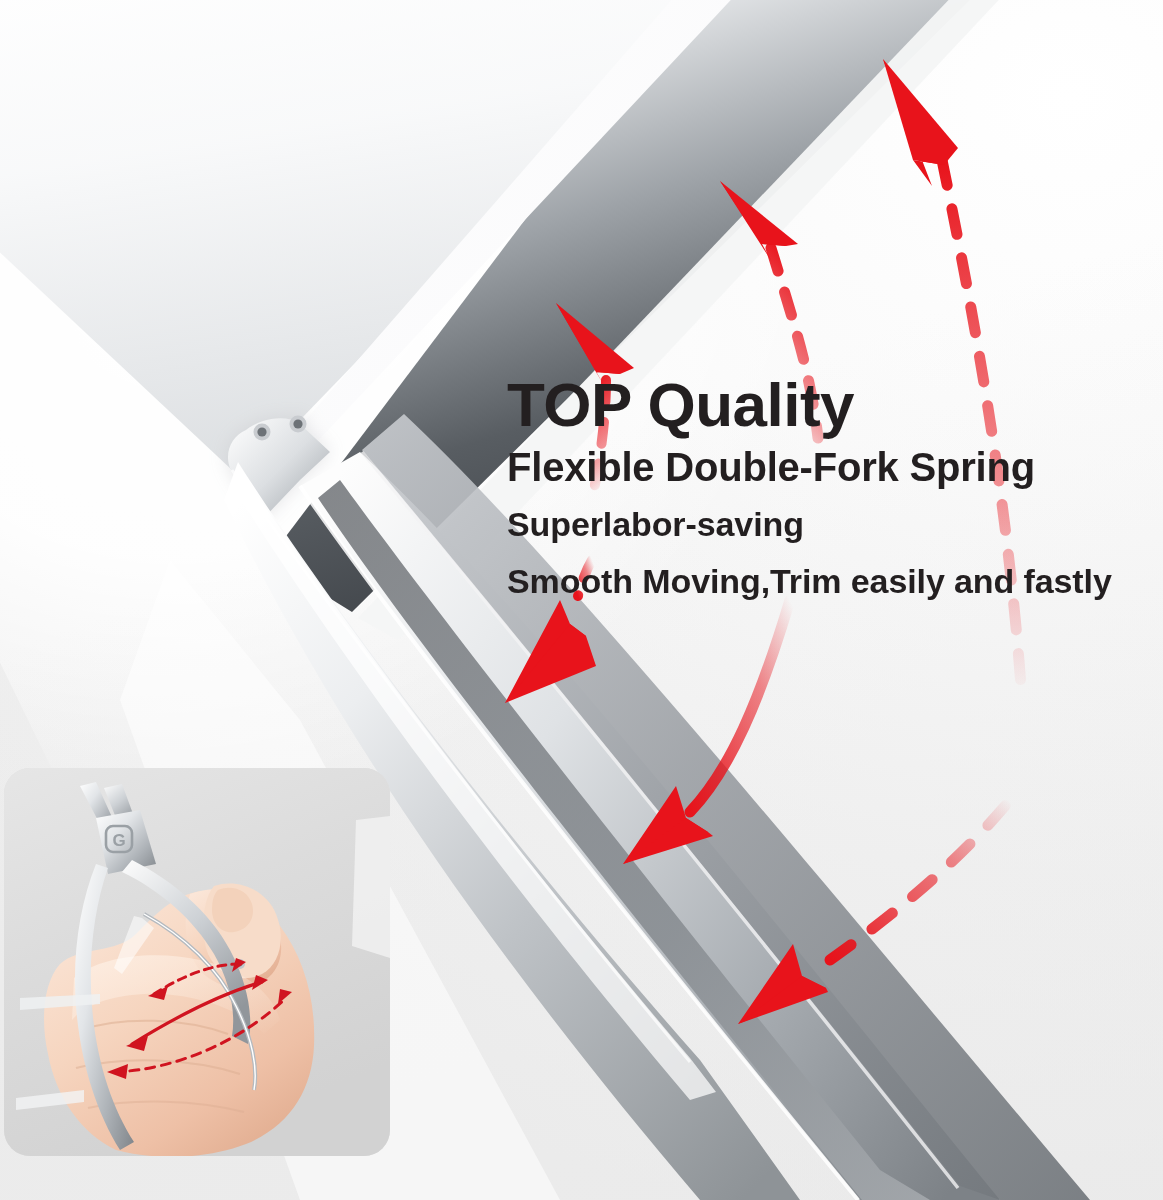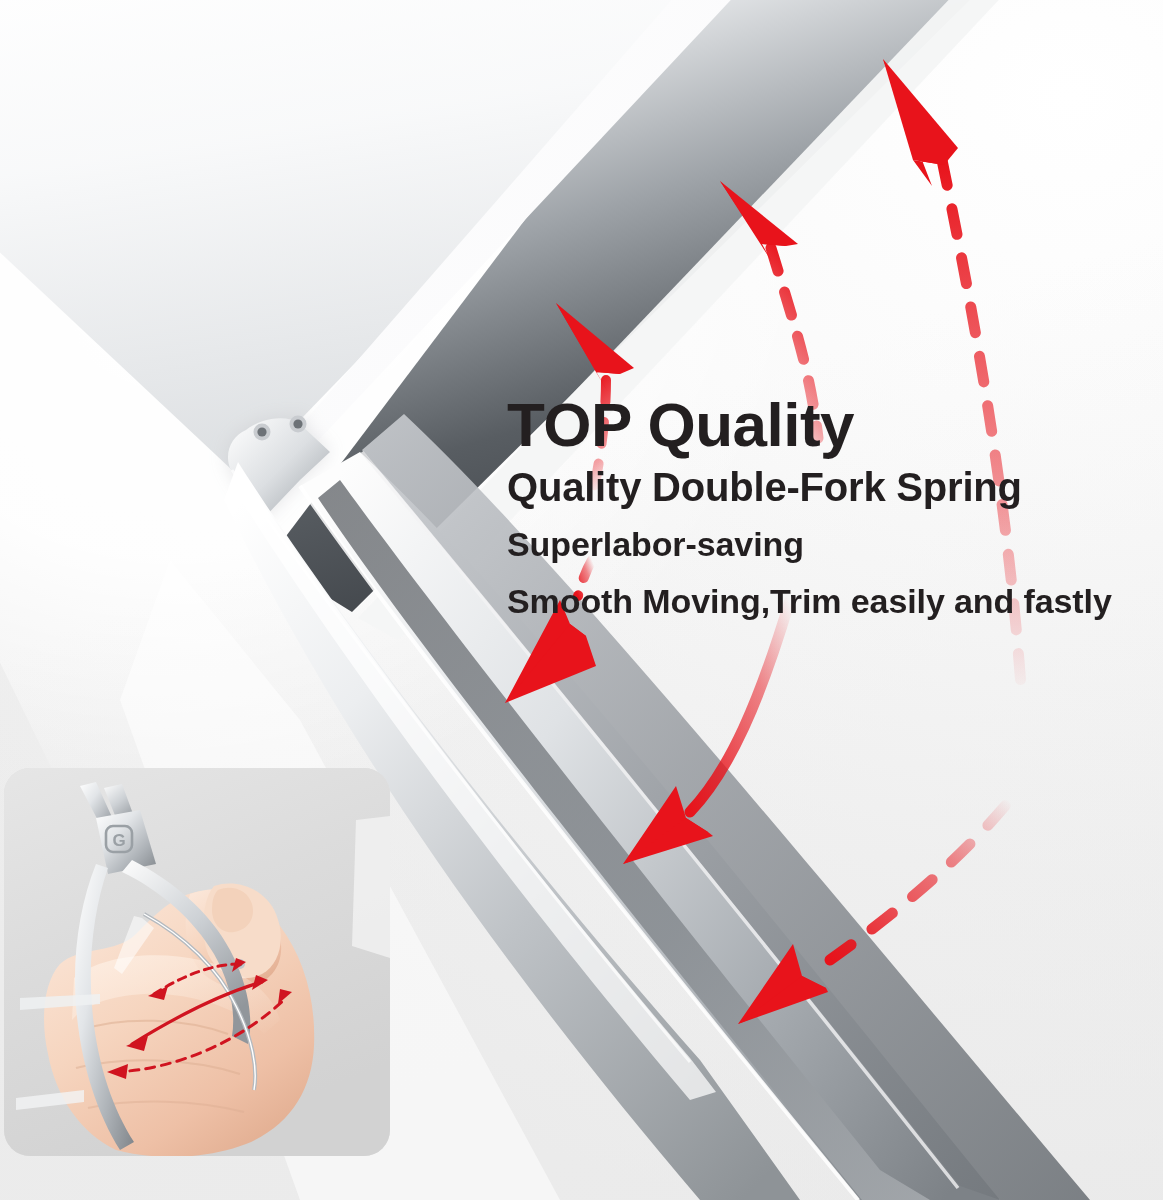--- a/index.html
+++ b/index.html
@@ -48,21 +48,21 @@
     position: absolute;
     inset: 0;
     width: 1163px;
     height: 1200px;
   }
 
   
   .caption {
     position: absolute;
     left: 507px;
-    top: 392px;
+    top: 372px;
     width: 600px;
     color: #231f20;
     line-height: 1.0;
     user-select: none;
   }
   .cap-h1 {
     font-size: 62px;
     font-weight: 700;
     letter-spacing: -0.5px;
     line-height: 1.05;
@@ -263,21 +263,21 @@
       <g>
         <path d="M 830,960 C 900,910 960,860 1010,800" fill="none" stroke="url(#fadeD)" stroke-width="11" stroke-linecap="round" stroke-dasharray="26 26"></path>
         <path d="M 738,1024 L 793,944 L 802,976 L 826,988 Z"></path>
         <path d="M 738,1024 L 828,992 L 826,988 L 802,976 Z"></path>
       </g>
     </g>
   </svg>
 
   <div class="caption">
     <div class="cap-h1">TOP Quality</div>
-    <div class="cap-h2">Quality Double-Fork Spring</div>
+    <div class="cap-h2">Flexible Double-Fork Spring</div>
     <div class="cap-p">Superlabor-saving</div>
     <div class="cap-p">Smooth Moving,Trim easily and fastly</div>
   </div>
 
   <div class="inset">
     <svg viewBox="0 0 386 388" preserveAspectRatio="xMidYMid slice">
       <defs>
         <linearGradient id="insetBg" x1="0" y1="0" x2="0.4" y2="1">
           <stop offset="0%" stop-color="#e6e6e6"></stop>
           <stop offset="45%" stop-color="#dcdcdc"></stop>

